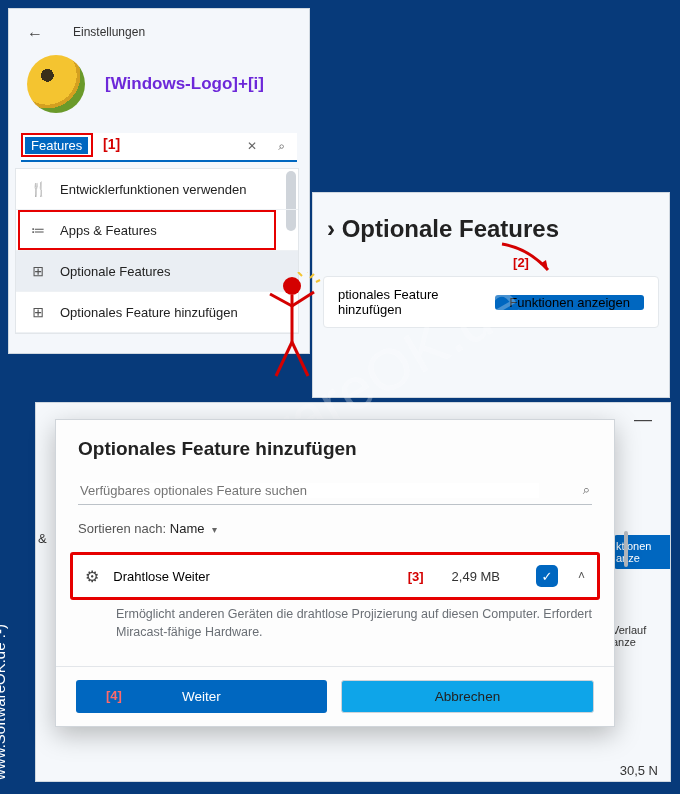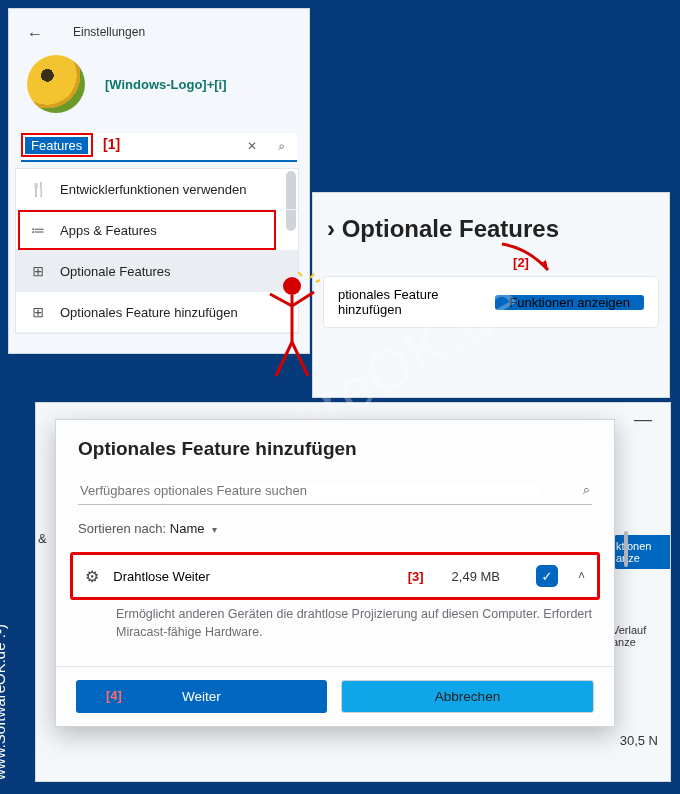--- a/index.html
+++ b/index.html
@@ -5,21 +5,21 @@
   * { box-sizing: border-box; margin: 0; padding: 0; font-family: "Segoe UI", sans-serif; }
   body { width: 680px; height: 794px; background: #073a7a; position: relative; overflow: hidden; }
   
   
   .panel1 { position: absolute; top: 8px; left: 8px; width: 302px; height: 346px; background: #f4f7fb; border: 1px solid #d0d8e0; }
   .panel1-header { display: flex; align-items: center; gap: 18px; padding: 14px 18px 8px; }
   .back-arrow { font-size: 16px; color: #444; }
   .panel1-title { font-size: 12px; color: #333; margin-left: 12px; }
   .avatar-row { display: flex; align-items: center; gap: 20px; padding: 6px 18px 12px; }
   .avatar { width: 58px; height: 58px; border-radius: 50%; background: radial-gradient(circle at 35% 35%, #3a2f1a 0 12%, #f4c430 12% 55%, #d4a020 55% 62%, #6a9a2a 62% 100%); }
-  .shortcut-label { color: #0f766e; font-weight: bold; font-size: 13px; }
+  .shortcut-label { color: #6d28d9; font-weight: bold; font-size: 17px; }
   .search-row { margin: 8px 12px 6px; position: relative; }
   .search-box { width: 100%; border: none; border-bottom: 2px solid #0067c0; padding: 6px 50px 6px 4px; font-size: 13px; background: #fff; }
   .search-text { position: absolute; left: 4px; top: 4px; background: #0067c0; color: #fff; padding: 1px 6px; font-size: 13px; }
   .search-box-red { border: 2px solid #e60000; position: absolute; left: 0px; top: 0px; width: 72px; height: 24px; pointer-events: none; }
   .search-anno { position: absolute; left: 82px; top: 3px; color: #d40000; font-weight: bold; font-size: 14px; }
   .clear-x { position: absolute; right: 40px; top: 6px; color: #666; font-size: 12px; }
   .search-ico { position: absolute; right: 12px; top: 6px; color: #666; font-size: 12px; }
   .result-list { background: #fff; margin: 4px 10px 0 6px; border: 1px solid #e2e6ea; position: relative; }
   .result-item { display: flex; align-items: center; gap: 14px; padding: 12px 14px; font-size: 13px; color: #222; border-bottom: 1px solid #eef1f4; position: relative; }
   .result-item.selected { background: #eaeef3; }
@@ -56,21 +56,21 @@
   .dlg-footer { position: absolute; bottom: 0; left: 0; right: 0; border-top: 1px solid #e3e6ea; padding: 13px 20px; display: flex; gap: 14px; background: #fdfdfd; }
   .btn-primary { flex: 1; background: #0067c0; color: #fff; border: none; padding: 9px 0; font-size: 13.5px; border-radius: 3px; position: relative; }
   .anno4 { color: #ff6a6a; font-weight: bold; font-size: 13px; position: absolute; left: 30px; top: 8px; }
   .btn-secondary { flex: 1; background: #0ea5e9; color: #222; border: 1px solid #cfd4d9; padding: 8px 0; font-size: 13.5px; border-radius: 3px; }
 
   
   .panel-bg { position: absolute; top: 402px; left: 35px; width: 636px; height: 380px; background: #f5f8fb; border: 1px solid #d0d8e0; }
   .bg-minus { position: absolute; top: 6px; right: 18px; font-size: 18px; color: #444; }
   .bg-row1 { position: absolute; top: 132px; right: 0; width: 56px; height: 34px; background:#0067c0; color:#fff; font-size:11px; display:flex; align-items:center; padding-left:2px; overflow:hidden; border-radius:3px 0 0 3px;}
   .bg-row2 { position: absolute; top: 218px; right: 0; width: 60px; height: 30px; font-size:11px; color:#333; display:flex; align-items:center; padding-left:2px; overflow:hidden;}
-  .bg-row3 { position: absolute; bottom: 33px; right: 12px; font-size: 13px; color:#333; }
+  .bg-row3 { position: absolute; bottom: 3px; right: 12px; font-size: 13px; color:#333; }
   .bg-scroll { position: absolute; top: 128px; left: 588px; width: 4px; height: 36px; background:#b8bdc3; border-radius:2px; }
   .bg-left-text { position:absolute; top: 128px; left: 2px; font-size:13px; color:#333; }
 
   
   .watermark { position: absolute; top: 50%; left: 50%; transform: translate(-50%, -50%) rotate(-30deg); font-size: 58px; color: #fff; opacity: 0.28; font-weight: 400; white-space: nowrap; pointer-events: none; letter-spacing: 1px; }
   .side-text { position: absolute; left: 8px; bottom: 14px; transform: rotate(-90deg); transform-origin: left bottom; color: #fff; font-size: 15px; white-space: nowrap; }
 
   .stickman { position: absolute; top: 272px; left: 262px; width: 60px; height: 120px; pointer-events: none; }
 </style>
 </head>

